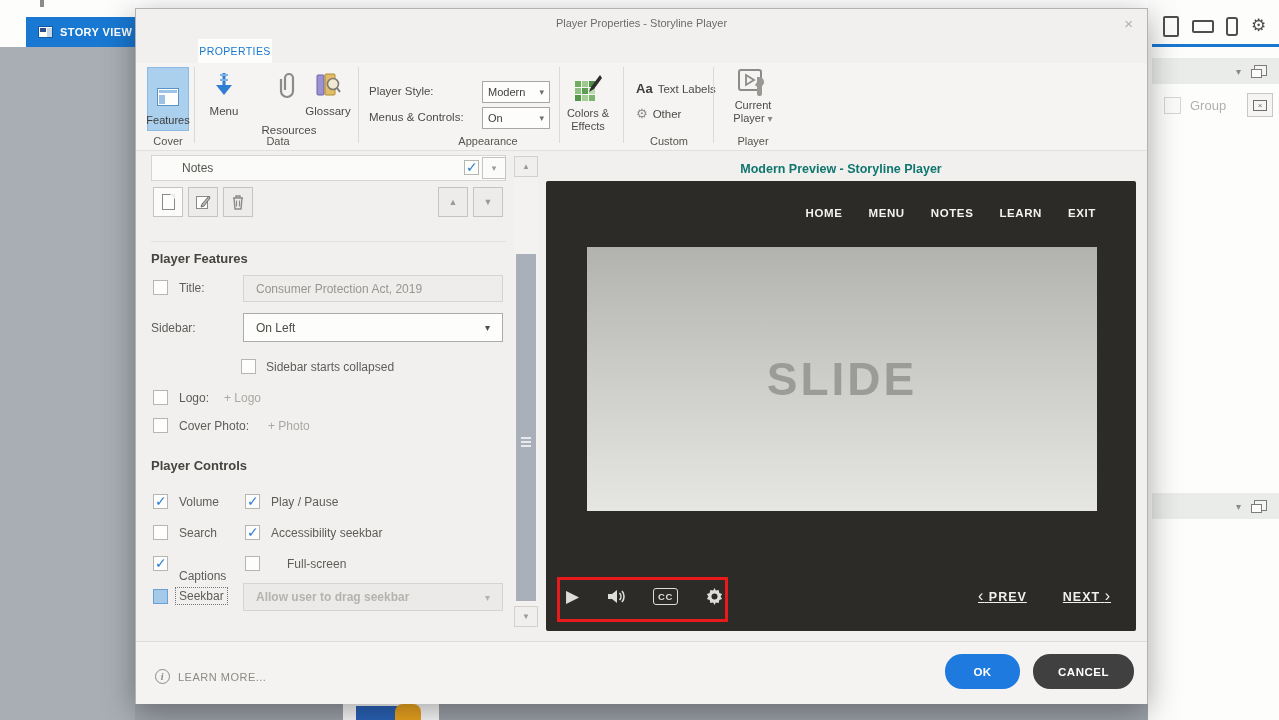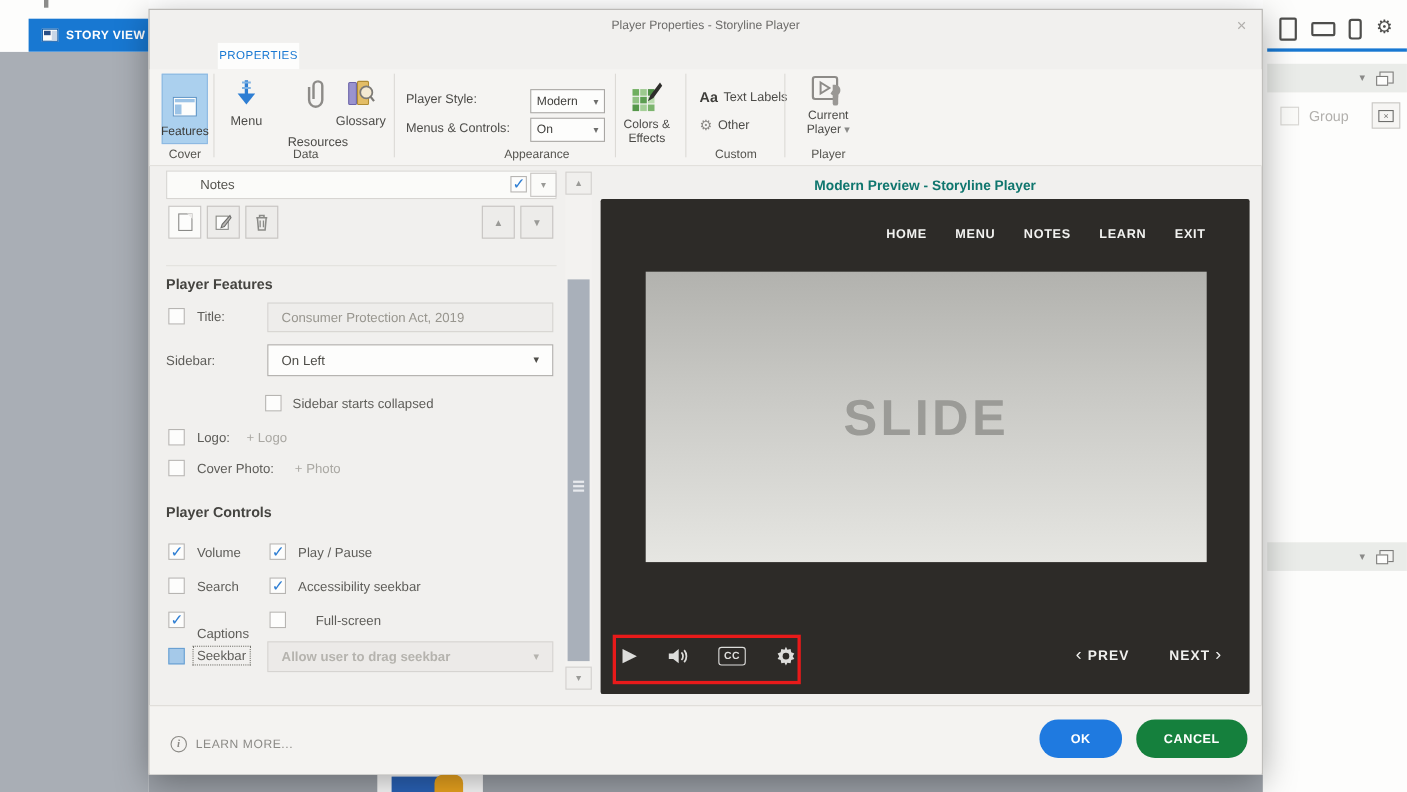--- a/index.html
+++ b/index.html
@@ -97,32 +97,32 @@
   #pv-frame { position:absolute; left:410px; top:172px; width:590px; height:450px; background:#2d2b28; border-radius:2px; }
   #pv-nav { position:absolute; right:40px; top:26px; display:flex; gap:26px; font-size:11.5px; font-weight:700; letter-spacing:.6px; color:#f2f2f0; }
   #pv-slide { position:absolute; left:41px; top:66px; width:510px; height:264px;
     background:linear-gradient(180deg,#b2b2ae 0%,#c8c8c4 40%,#e6e6e2 100%);
     display:flex; align-items:center; justify-content:center; }
   #slide-word { font-size:46px; font-weight:700; letter-spacing:3px; color:#9b9b97; }
   #pv-controls { position:absolute; left:20px; top:405px; display:flex; align-items:center; gap:27px; color:#dddddb; }
   #pv-play { font-size:17px; }
   .cc-box { border:1.5px solid #dddddb; border-radius:3px; font-size:9.5px; font-weight:700; padding:2px 4px; letter-spacing:.5px; }
   #red-box { position:absolute; left:11px; top:396px; width:171px; height:45px; border:3px solid #e81a1a; }
-  #pv-pager { position:absolute; right:25px; top:408px; display:flex; gap:36px; font-size:12.5px; font-weight:700; letter-spacing:1px; color:#f0f0ee; }
+  #pv-pager { position:absolute; right:25px; top:408px; display:flex; gap:36px; font-size:12.5px; font-weight:700; letter-spacing:1px; color:#f0f0ee;text-decoration:underline; }
   .chev { font-size:16px; line-height:14px; font-weight:400; }
 
   
   #footer { position:absolute; left:0; top:632px; width:100%; height:63px; background:#f4f3f1; border-top:1px solid #dedcd8; }
   #learn { position:absolute; left:19px; top:27px; display:flex; align-items:center; gap:8px; color:#8b8a86; font-size:11px; letter-spacing:.5px; }
   .info-ic { width:15px; height:15px; border:1.5px solid #8b8a86; border-radius:50%; font-size:10px; font-style:italic; font-weight:700;
     display:flex; align-items:center; justify-content:center; font-family:"Liberation Serif","DejaVu Serif",serif; }
   .pill { position:absolute; top:12px; height:35px; border-radius:17px; color:#fff; font-size:11.5px; font-weight:700; letter-spacing:.5px;
     display:flex; align-items:center; justify-content:center; cursor:default; }
   #ok-btn { left:809px; width:75px; background:#1f7ae0; }
-  #cancel-btn { left:897px; width:101px; background:#15803d; }
+  #cancel-btn { left:897px; width:101px; background:#404040; }
 
   svg { display:block; }
 </style>
 </head>
 <body>
 
 <div id="stage">
 
   <div class="abs" id="bg-left"></div>
   <div class="abs" id="bg-topleft-strip"></div>

